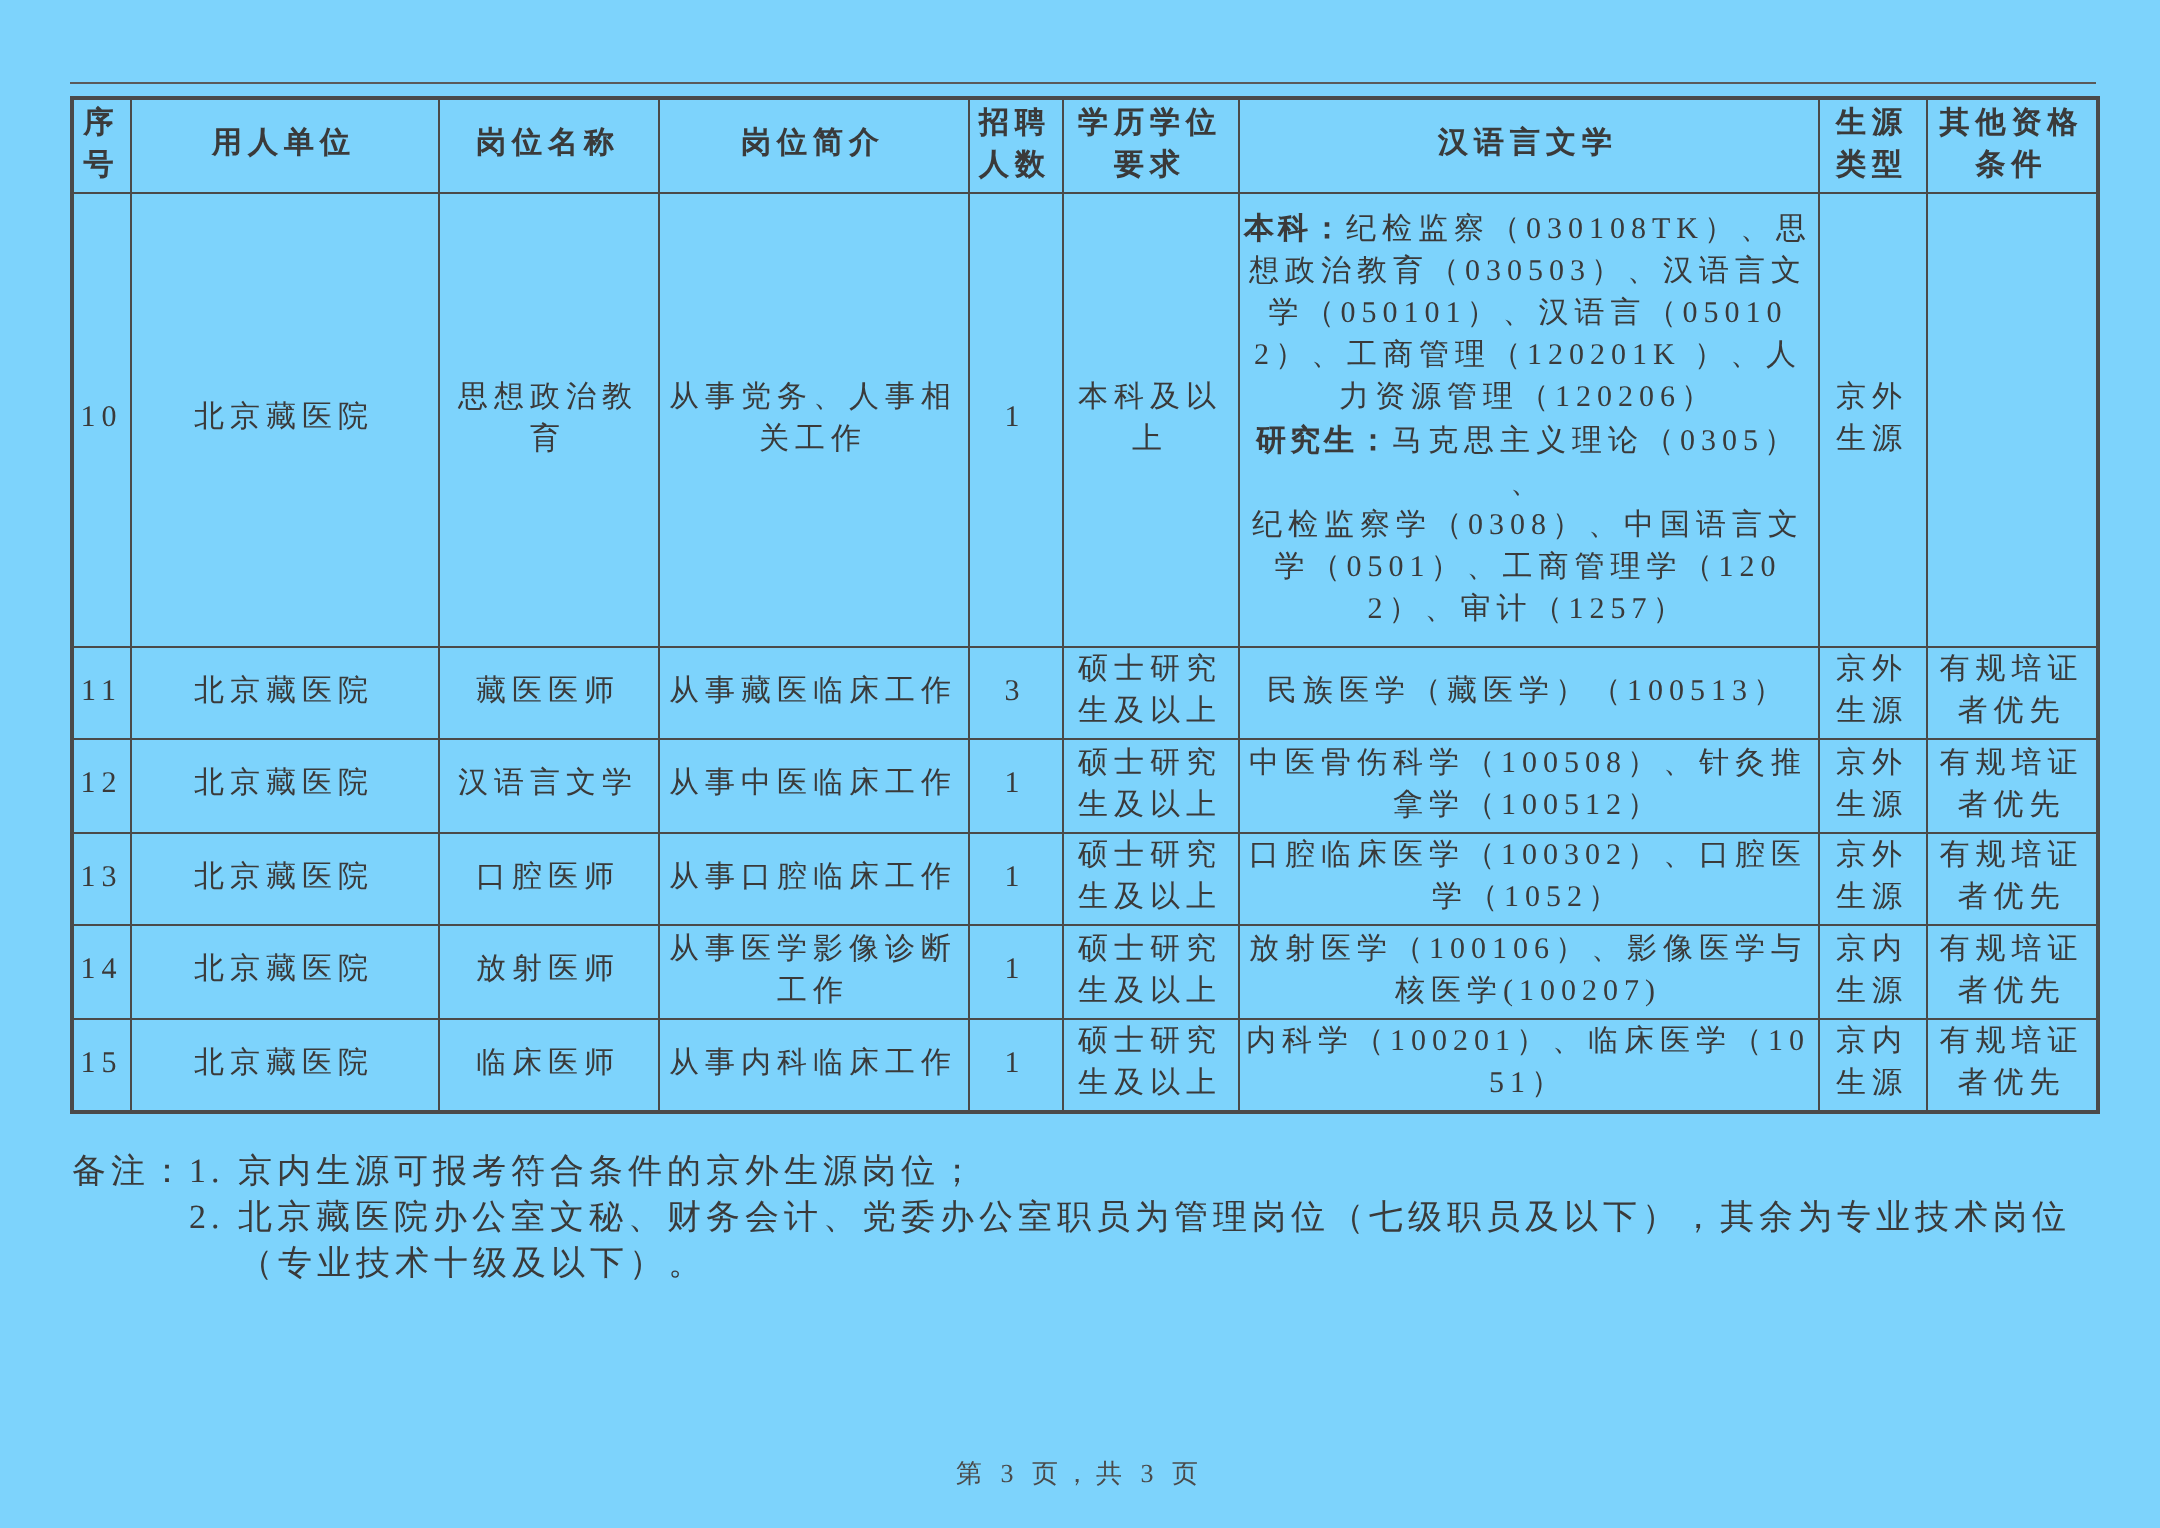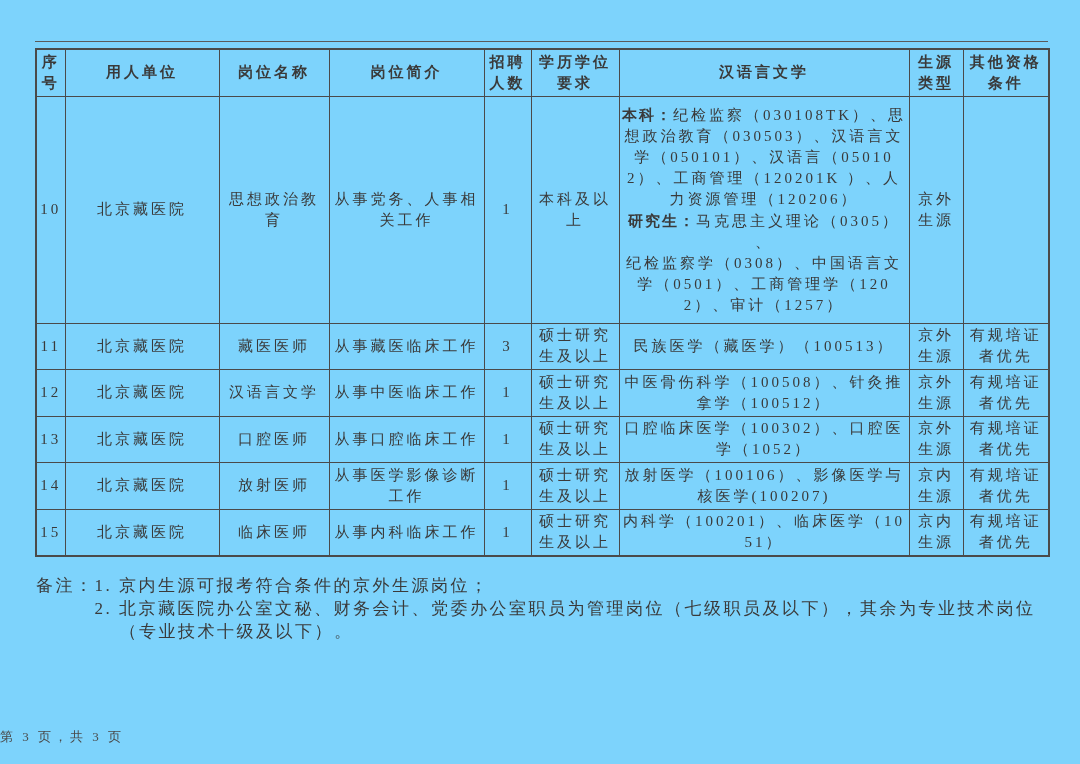--- a/index.html
+++ b/index.html
@@ -77,21 +77,21 @@
   .note-item {
     padding-left: 25px;
     text-indent: -25px;
     word-break: break-all;
   }
   .page-footer {
     position: absolute;
     left: 0;
     right: 0;
     top: 728px;
-    text-align: left;
+    text-align: center;
     font-size: 13px;
     letter-spacing: 3px;
     color: #4a4a4a;
   }
 </style>
 </head>
 <body>
 
 <div class="page">
 

